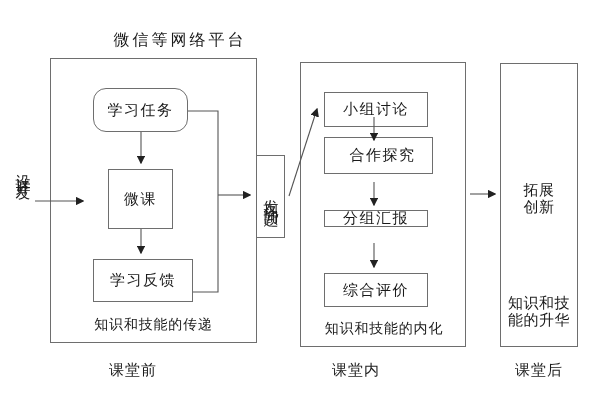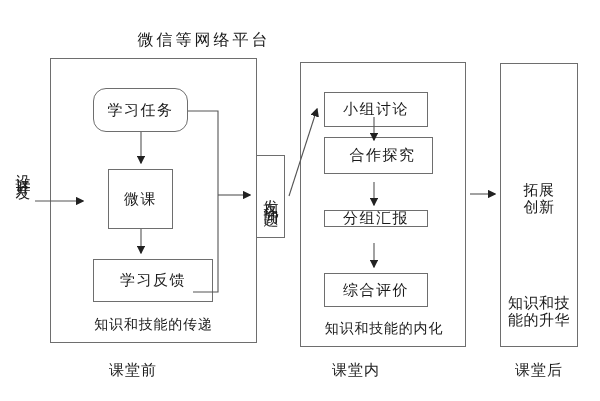--- a/index.html
+++ b/index.html
@@ -24,35 +24,35 @@
     position:absolute;text-align:center;white-space:pre-line;
     font-size:15px;line-height:16.5px;letter-spacing:0.5px;
   }
   svg.connectors{position:absolute;left:0;top:0;pointer-events:none;}
 </style>
 </head>
 <body>
 
 <div class="stage">
 
-  <div class="title" style="left:180px;top:30px;margin-left:24px;">微信等网络平台</div>
+  <div class="title" style="left:180px;top:30px;">微信等网络平台</div>
 
   <div class="vtext" style="left:15px;top:162px;height:80px;">设计开发</div>
 
   <div class="outer" style="left:50px;top:58px;width:207px;height:285px;"></div>
 
   <div class="box" style="left:93px;top:88px;width:95px;height:44px;border-radius:13px;">
     <span>学习任务</span>
   </div>
 
   <div class="box" style="left:108px;top:169px;width:65px;height:60px;">
     <span>微课</span>
   </div>
 
-  <div class="box" style="left:93px;top:259px;width:120px;height:43px;">
+  <div class="box" style="left:93px;top:259px;width:100px;height:43px;">
     <span>学习反馈</span>
   </div>
 
   <div class="caption" style="left:50px;top:316px;width:207px;">知识和技能的传递</div>
 
   <div class="box" style="left:256px;top:155px;width:29px;height:83px;">
     <span class="vtext" style="position:static;letter-spacing:4.5px;">发现问题</span>
   </div>
 
   <div class="outer" style="left:300px;top:62px;width:166px;height:285px;"></div>

